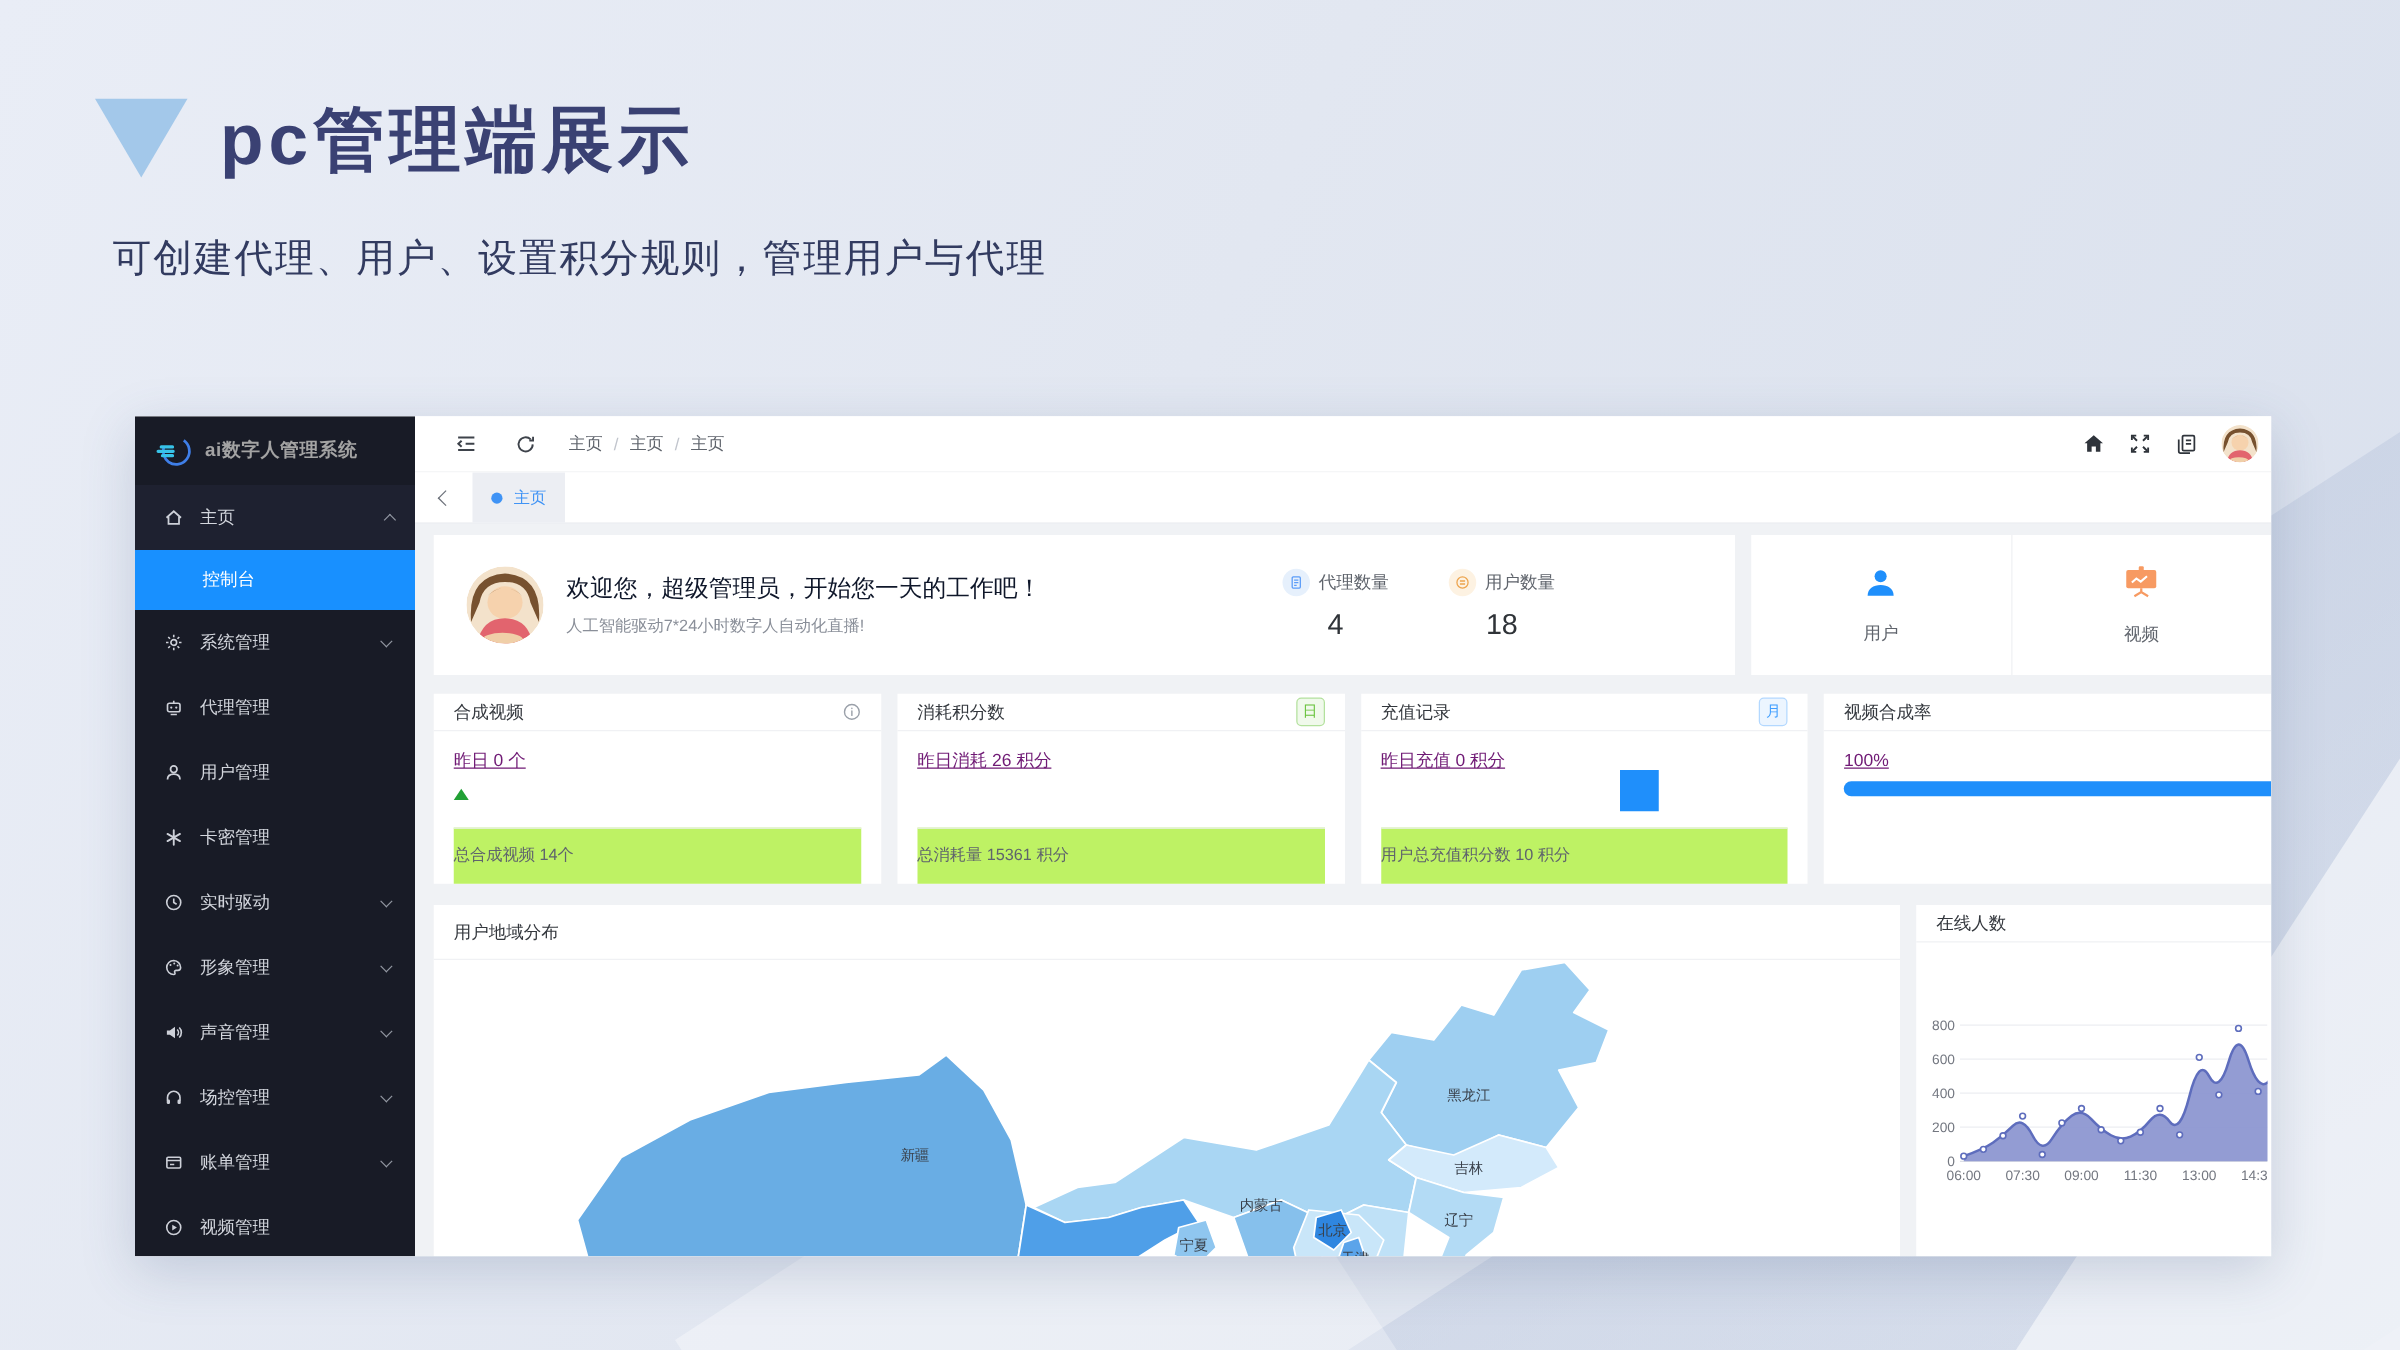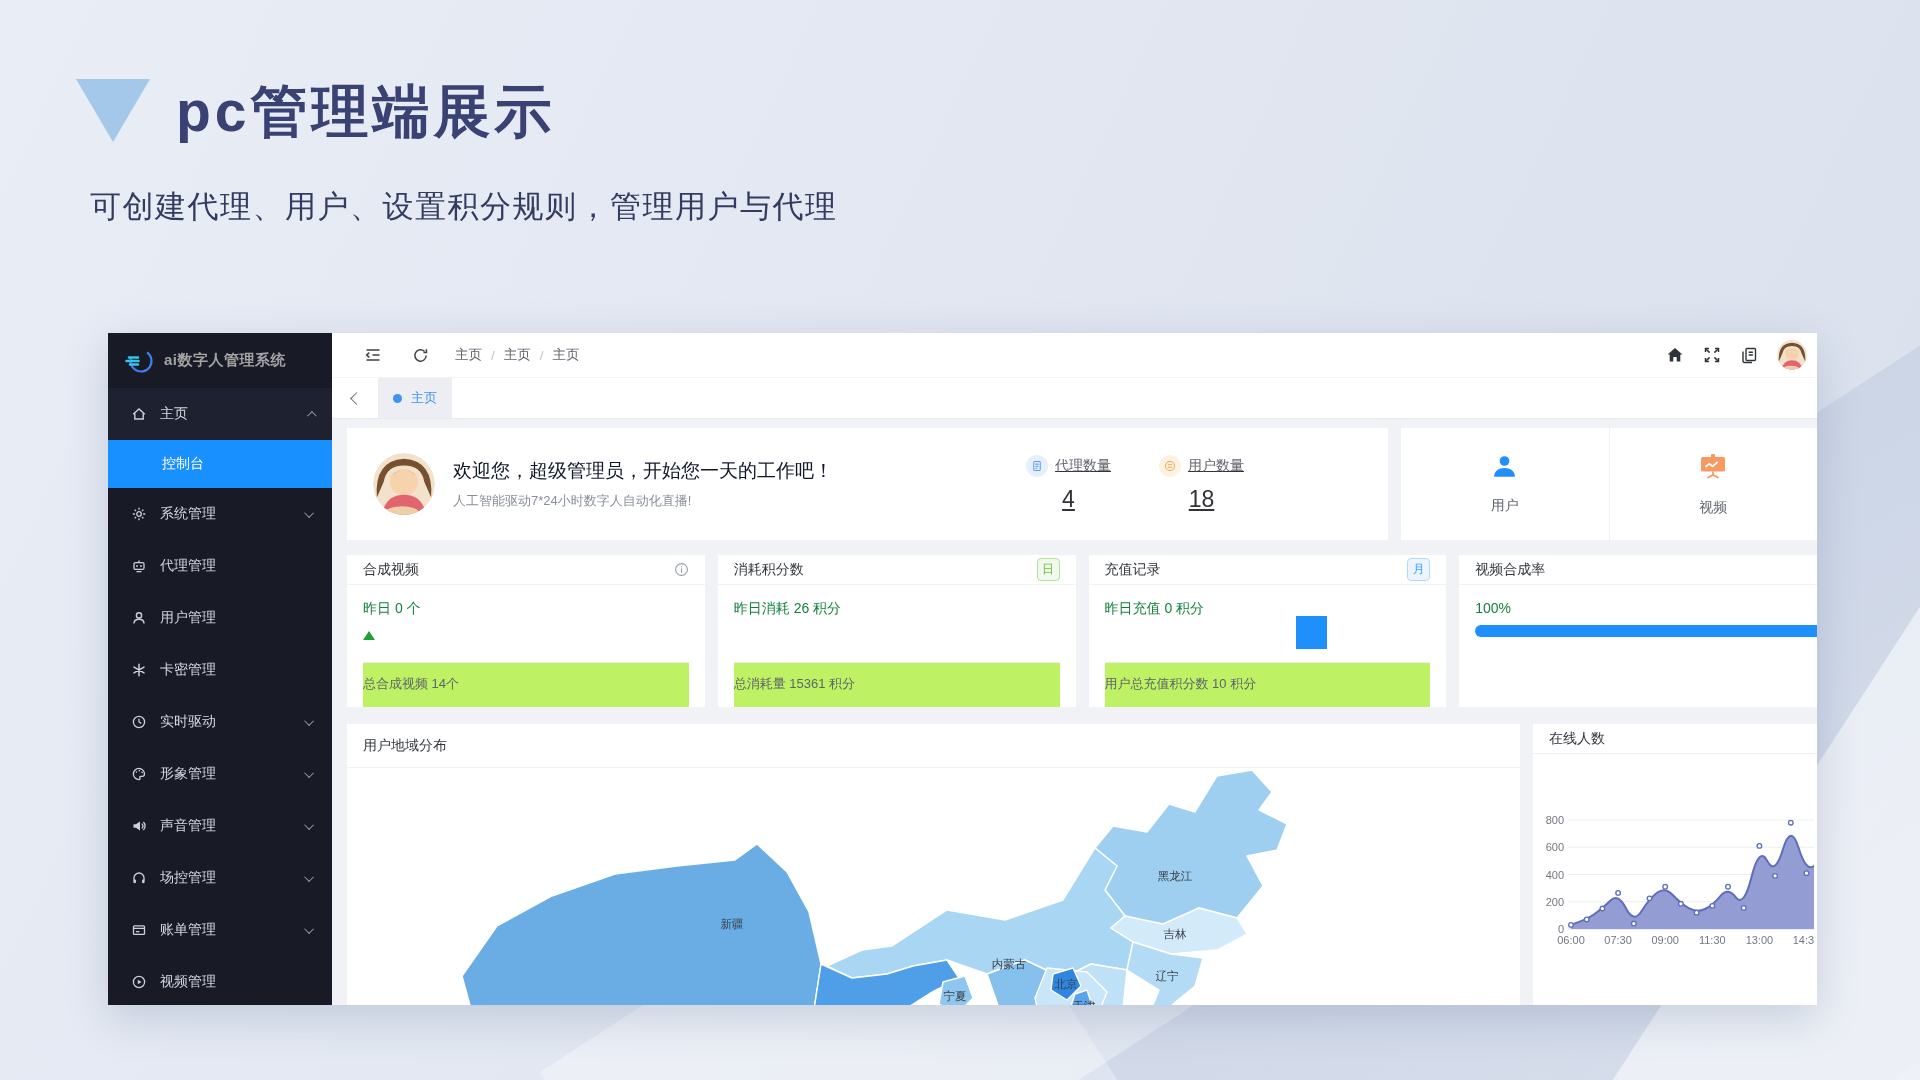--- a/index.html
+++ b/index.html
@@ -68,35 +68,35 @@
   .row1 { display:flex; gap:13px; height:112px; margin-bottom:15px; }
   .row2 { display:flex; gap:13px; height:152px; margin-bottom:17px; }
   .row3 { display:flex; gap:13px; height:560px; }
 
   .welcome-card { flex:1; background:#fff; display:flex; align-items:center; padding:0 26px; }
   .w-avatar { width:62px; height:62px; border-radius:50%; overflow:hidden; flex:none; }
   .w-text { margin-left:18px; }
   .w-title { font-size:19px; color:#0f172a; }
   .w-sub { font-size:13px; color:#8a8f99; margin-top:8px; }
   .w-stats { margin-left:auto; margin-right:118px; display:flex; gap:48px; }
-  .ws { text-align:center;text-decoration:underline; }
+  .ws { text-align:center; }
   .ws-top { display:flex; align-items:center; gap:7px; font-size:14px; color:#5f646c; }
   .ws-icon { width:22px; height:22px; border-radius:50%; display:flex; align-items:center; justify-content:center; }
   .ws-val { font-size:23px; color:#2f3338; margin-top:9px; }
 
   .quick-card { width:416px; flex:none; background:#fff; display:flex; }
   .quick-half { flex:1; display:flex; flex-direction:column; align-items:center;
     justify-content:center; gap:13px; cursor:pointer; }
   .quick-half + .quick-half { border-left:1px solid #f0f1f4; }
   .quick-label { font-size:14px; color:#5f646c; }
 
   .scard { flex:1; background:#fff; position:relative; }
   .card-head { height:30px; display:flex; align-items:center; justify-content:space-between;
     padding:0 16px; border-bottom:1px solid #f0f1f4; font-size:14px; color:#33373d; }
-  .scard-body { padding:15px 16px 0; font-size:14px; color:#15803d; position:relative; height:64px; }
+  .scard-body { padding:15px 16px 0; font-size:14px; color:#701a75; position:relative; height:64px;text-decoration:underline; }
   .scard-foot { position:absolute; left:16px; right:16px; bottom:0; border-top:1px solid #edeff3;
     padding:12px 0 14px; font-size:13px; color:#5f646c; background:#bef264; }
   .up-tri { width:0; height:0; border-left:6px solid transparent; border-right:6px solid transparent;
     border-bottom:9px solid #21a035; margin-top:13px; }
   .badge { width:23px; height:23px; line-height:21px; text-align:center; font-size:12px;
     border-radius:4px; cursor:pointer; }
   .badge-day { border:1px solid #b3e19d; background:#f0f9eb; color:#67c23a; }
   .badge-month { border:1px solid #b3d8ff; background:#ecf5ff; color:#409eff; }
   .mini-bar { position:absolute; left:58%; bottom:0; width:31px; height:33px; background:#1f8ffb; }
   .progress-body { padding-right:0; }

